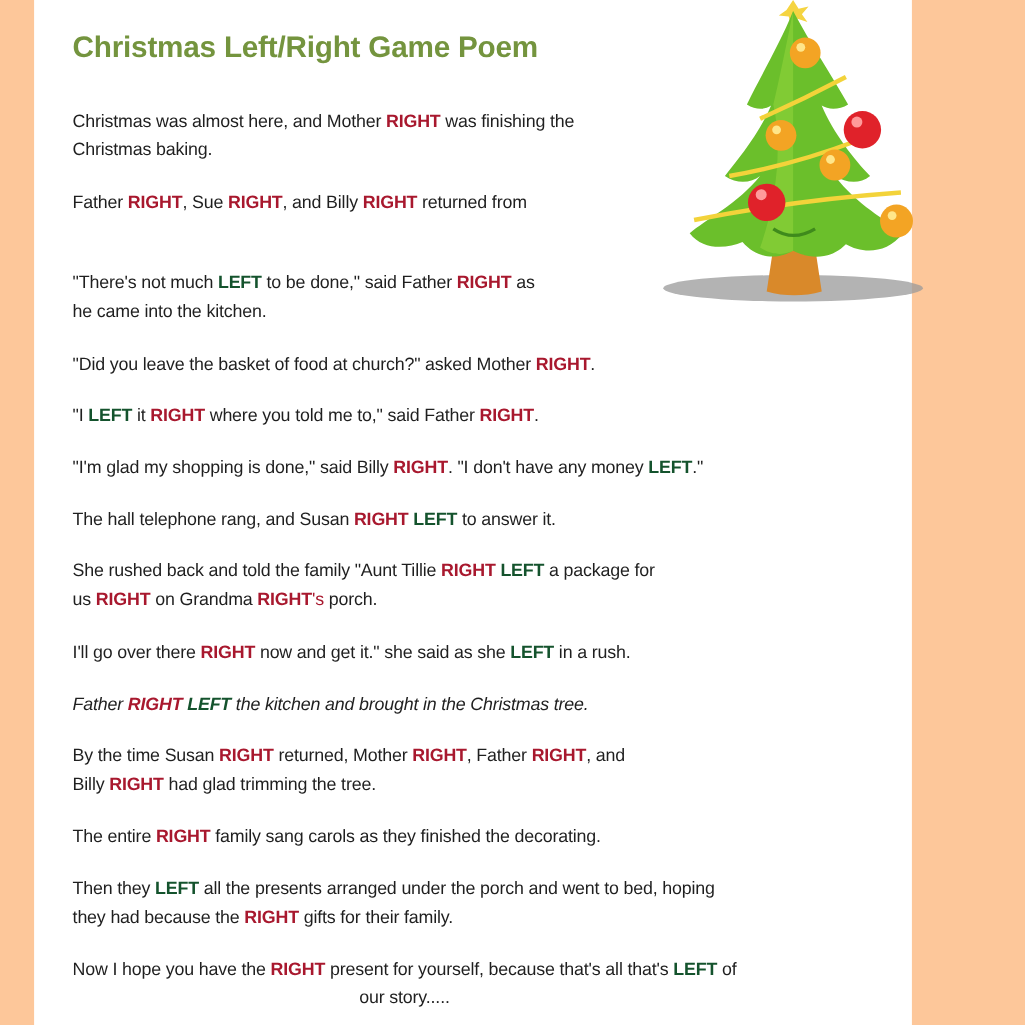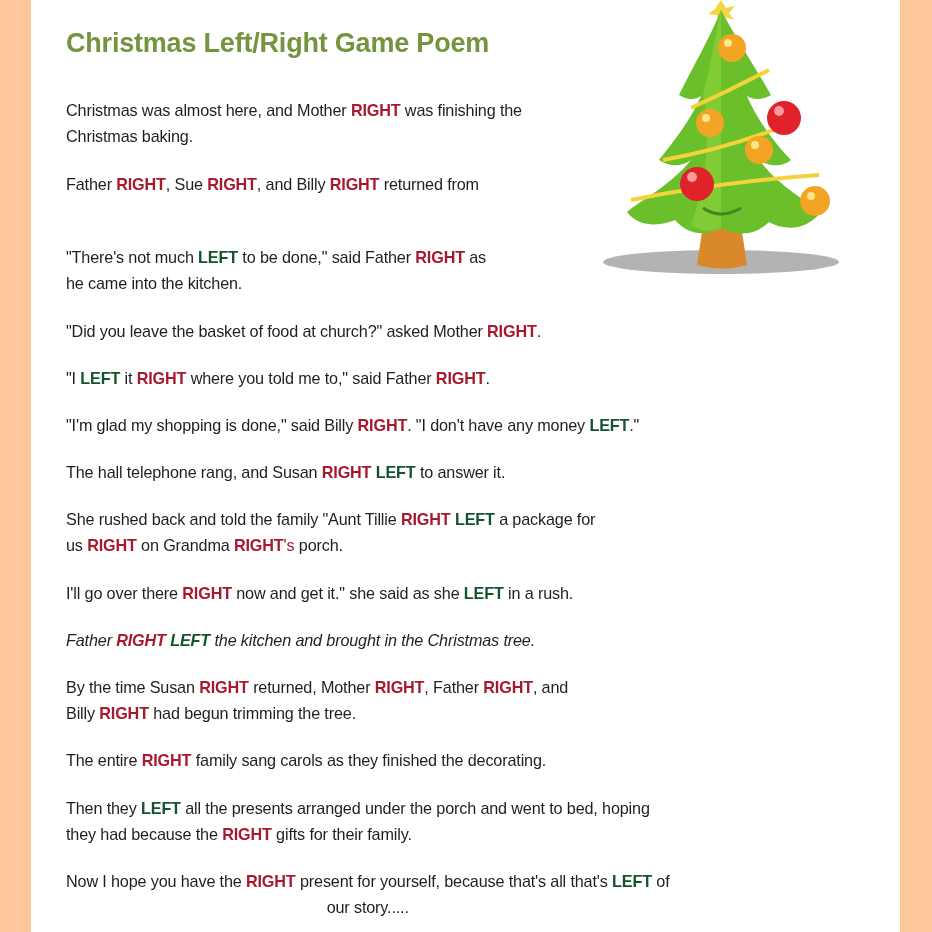--- a/index.html
+++ b/index.html
@@ -3,21 +3,21 @@
 <meta charset="utf-8">
 <style>
   html, body { margin:0; padding:0; }
   body {
     width:932px; height:932px; overflow:hidden;
     background:#fdc79a;
     position:relative;
     font-family:"Liberation Sans", "DejaVu Sans", sans-serif;
   }
   .page {
-    position:absolute; left:31px; top:0; width:869px; height:932px;
+    position:absolute; left:31px; top:0; width:798px; height:932px;
     background:#ffffff;
   }
   .title {
     position:absolute; left:35px; top:28px;
     font-size:27px; font-weight:bold; color:#74943e;
     letter-spacing:-0.2px; white-space:nowrap;
   }
   .para {
     position:absolute; left:35px;
     font-size:16.2px; line-height:26px; color:#1f1f1f;
@@ -66,18 +66,18 @@
       <div class="para" style="top: 97px;"><span>Christmas was almost here, and Mother </span><span class="kw right">RIGHT</span><span> was finishing the</span><br><span>Christmas baking.</span></div>
       <div class="para" style="top: 171px;"><span>Father </span><span class="kw right">RIGHT</span><span>, Sue </span><span class="kw right">RIGHT</span><span>, and Billy </span><span class="kw right">RIGHT</span><span> returned from</span><br></div>
       <div class="para" style="top: 244px;"><span>"There's not much </span><span class="kw left">LEFT</span><span> to be done," said Father </span><span class="kw right">RIGHT</span><span> as</span><br><span>he came into the kitchen.</span></div>
       <div class="para" style="top: 318px;"><span>"Did you leave the basket of food at church?" asked Mother </span><span class="kw right">RIGHT</span><span>.</span></div>
       <div class="para" style="top: 365px;"><span>"I </span><span class="kw left">LEFT</span><span> it </span><span class="kw right">RIGHT</span><span> where you told me to," said Father </span><span class="kw right">RIGHT</span><span>.</span></div>
       <div class="para" style="top: 412px;"><span>"I'm glad my shopping is done," said Billy </span><span class="kw right">RIGHT</span><span>. "I don't have any money </span><span class="kw left">LEFT</span><span>."</span></div>
       <div class="para" style="top: 459px;"><span>The hall telephone rang, and Susan </span><span class="kw right">RIGHT</span><span> </span><span class="kw left">LEFT</span><span> to answer it.</span></div>
       <div class="para" style="top: 506px;"><span>She rushed back and told the family "Aunt Tillie </span><span class="kw right">RIGHT</span><span> </span><span class="kw left">LEFT</span><span> a package for</span><br><span>us </span><span class="kw right">RIGHT</span><span> on Grandma </span><span class="kw right">RIGHT</span><span style="color: rgb(168, 24, 46);">'s</span><span> porch.</span></div>
       <div class="para" style="top: 580px;"><span>I'll go over there </span><span class="kw right">RIGHT</span><span> now and get it." she said as she </span><span class="kw left">LEFT</span><span> in a rush.</span></div>
       <div class="para" style="top: 627px; font-style: italic;"><span>Father </span><span class="kw right">RIGHT</span><span> </span><span class="kw left">LEFT</span><span> the kitchen and brought in the Christmas tree.</span></div>
-      <div class="para" style="top: 674px;"><span>By the time Susan </span><span class="kw right">RIGHT</span><span> returned, Mother </span><span class="kw right">RIGHT</span><span>, Father </span><span class="kw right">RIGHT</span><span>, and</span><br><span>Billy </span><span class="kw right">RIGHT</span><span> had begun trimming the tree.</span></div>
+      <div class="para" style="top: 674px;"><span>By the time Susan </span><span class="kw right">RIGHT</span><span> returned, Mother </span><span class="kw right">RIGHT</span><span>, Father </span><span class="kw right">RIGHT</span><span>, and</span><br><span>Billy </span><span class="kw right">RIGHT</span><span> had glad trimming the tree.</span></div>
       <div class="para" style="top: 747px;"><span>The entire </span><span class="kw right">RIGHT</span><span> family sang carols as they finished the decorating.</span></div>
       <div class="para" style="top: 795px;"><span>Then they </span><span class="kw left">LEFT</span><span> all the presents arranged under the porch and went to bed, hoping</span><br><span>they had because the </span><span class="kw right">RIGHT</span><span> gifts for their family.</span></div>
       <div class="para" style="top: 868px; text-align: center;"><span>Now I hope you have the </span><span class="kw right">RIGHT</span><span> present for yourself, because that's all that's </span><span class="kw left">LEFT</span><span> of</span><br><span>our story.....</span></div>
     </div>
 </div>
 
 </body></html>

